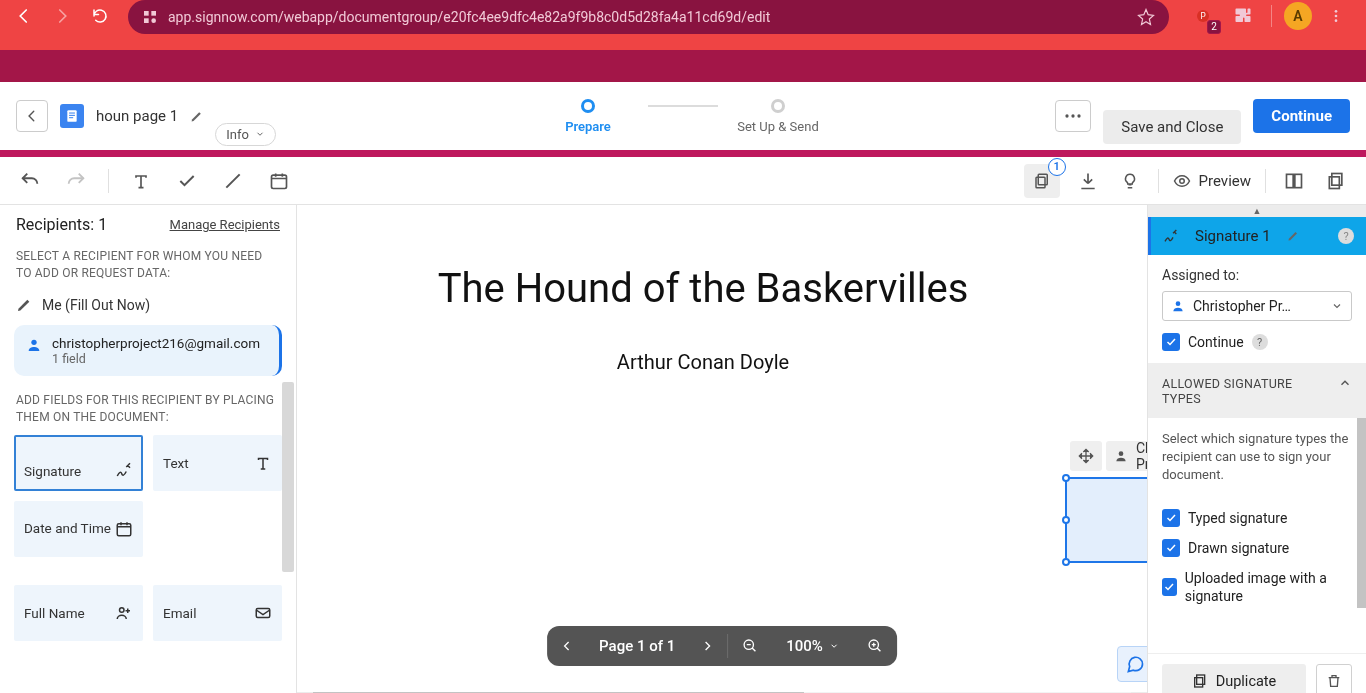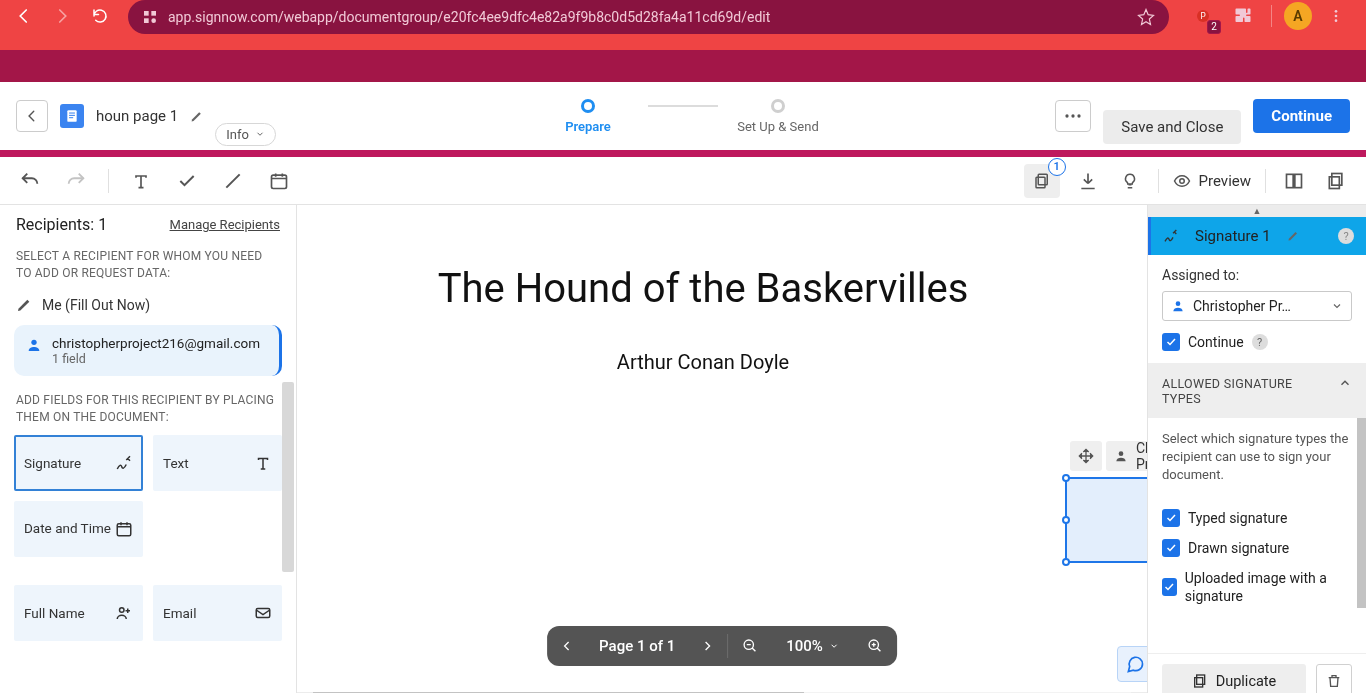--- a/index.html
+++ b/index.html
@@ -68,21 +68,21 @@
 .recipient-card { margin: 4px 14px 6px; padding: 10px 12px; background:#e9f3fc; border-right:3px solid #1c73e8; border-radius:10px; display:flex; gap:10px; align-items:flex-start; cursor:pointer; }
 .recipient-card .r-icon { width:16px; color:#1c73e8; margin-top:2px; }
 .recipient-card .email { font-size:13.5px; color:#222; word-break:break-all; }
 .recipient-card .sub { font-size:12.5px; color:#666; }
 
 .left-scroll { position: relative; flex:1; overflow:hidden; }
 .left-scrollbar { position:absolute; right:2px; top:0; width:12px; background:#d8d8d8; height: 190px; border-radius: 2px; }
 
 .fields-grid { padding: 2px 14px 10px; display:grid; grid-template-columns: 1fr 1fr; gap: 10px; }
 .field-tile { background:#eef5fc; border-radius:2px; padding: 12px 10px; height: 56px; display:flex; align-items:center; justify-content:space-between; cursor:grab; font-size:13.5px; color:#333; }
-.field-tile.active { outline: 2px solid #3381d6; outline-offset:-2px; }
+.field-tile.active { outline: 2px solid #3381d6; outline-offset:-2px;align-items:flex-end; }
 .field-tile .ico { color:#333; }
 .spacer-row { grid-column: span 2; height: 8px; }
 
 
 .center { flex:1; background:#f7f7f7; position:relative; display:flex; flex-direction:column; overflow:hidden; }
 .canvas-scroll { flex:1; position:relative; overflow:hidden; background:#fff; }
 .doc-page { position:absolute; left:46px; top:0; width: 720px; background:#fff; padding: 60px 40px; font-family: Georgia, 'Times New Roman', serif; }
 .doc-title2 { font-size: 40px; text-align:center; color:#111; font-weight:400; }
 .doc-author { text-align:center; margin-top: 38px; font-size: 20px; color:#111; }
 

